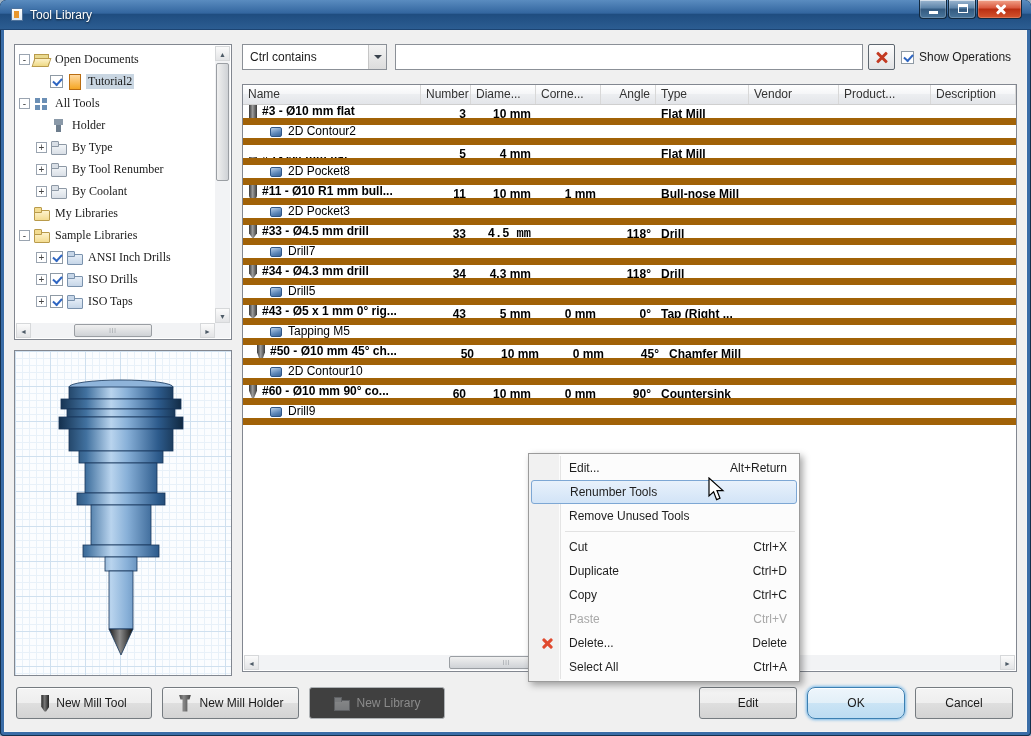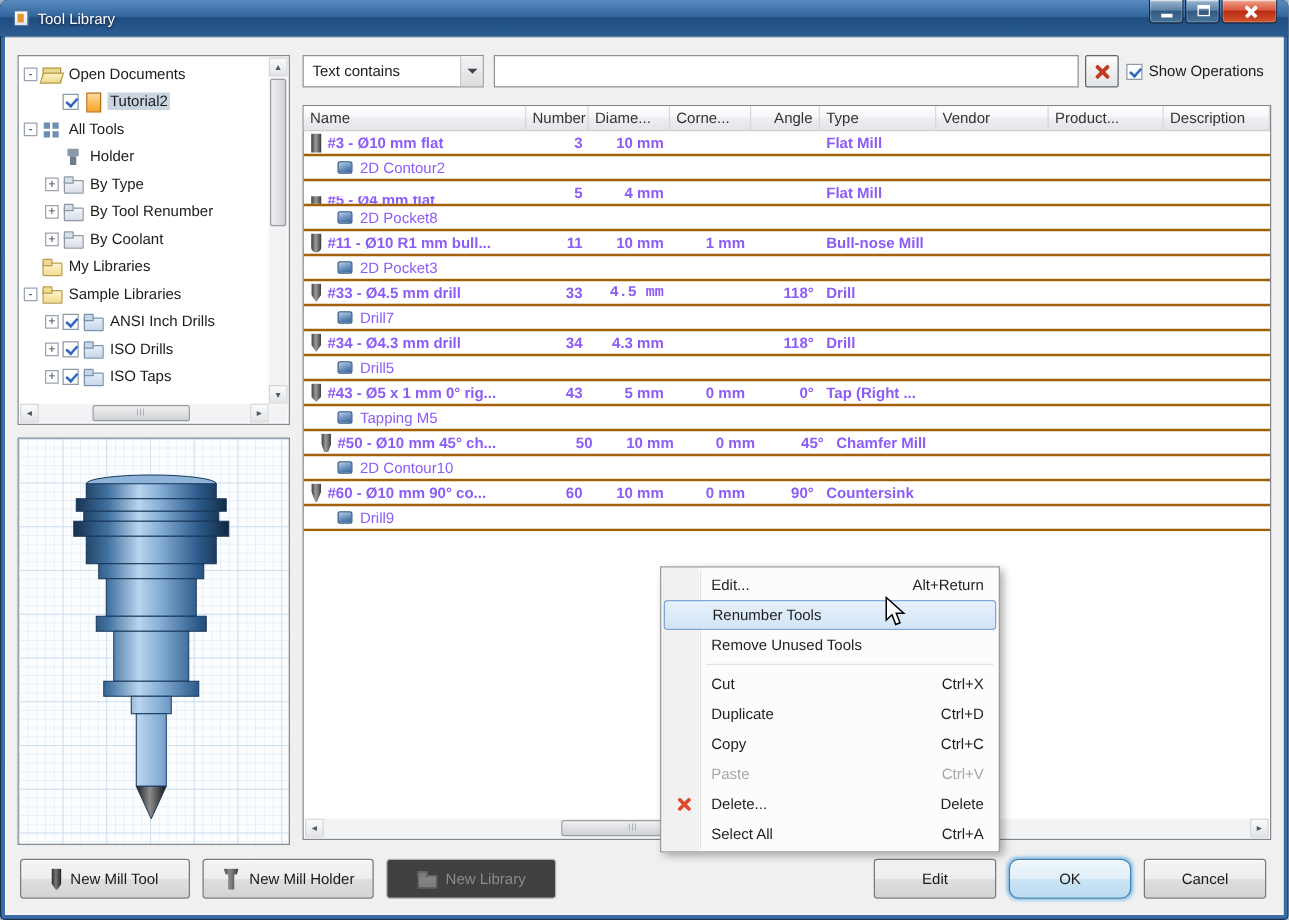--- a/index.html
+++ b/index.html
@@ -31,21 +31,21 @@
   .wb-close i { position:absolute; left:17px; top:8px; width:12px; height:2.5px; background:#fff; border-radius:1px; }
   .wb-close .x1 { transform:rotate(45deg); } .wb-close .x2 { transform:rotate(-45deg); }
 
   
   .tree-panel { position:absolute; left:14px; top:44px; width:218px; height:296px; background:#fff; border:1px solid #828790; }
   .tree { position:absolute; left:1px; top:1px; right:16px; bottom:16px; overflow:hidden; padding-top:2px; }
   .trow-item { display:flex; align-items:center; height:22px; font-size:12px; white-space:nowrap; gap:3px; color:#1a1a1a; }
   .exp { width:11px; height:11px; flex:none; border:1px solid #9aa4b0; background:#fff; color:#444;
     font-size:10px; line-height:9px; text-align:center; }
   .exp.noexp { border:none; background:transparent; }
-  .tlabel { padding:0 2px; }
+  .tlabel { padding:0 2px;font-family:Liberation Serif, serif; }
   .trow-item.sel .tlabel { background:#c9d6e2; }
   .cb { position:relative; display:inline-block; width:13px; height:13px; background:#fff; border:1px solid #8e9aa5; flex:none; }
   .cb.checked::after { content:""; position:absolute; left:2px; top:2px; width:7px; height:4px;
     border-left:2px solid #2f66c2; border-bottom:2px solid #2f66c2; transform:rotate(-48deg); }
   .ti { width:17px; height:15px; position:relative; flex:none; }
   .ti-folder::before,.ti-category::before,.ti-library::before { content:""; position:absolute; left:1px; top:4px; width:14px; height:9px; border-radius:1px; }
   .ti-folder::after,.ti-category::after,.ti-library::after { content:""; position:absolute; left:1px; top:1px; width:6px; height:4px; border-bottom:0; border-radius:1px 1px 0 0; }
   .ti-folder::before { background:linear-gradient(#fef3cd,#f3dc91); border:1px solid #b99b4b; }
   .ti-folder::after  { background:#f3dc91; border:1px solid #b99b4b; }
   .ti-category::before { background:linear-gradient(#f2f5f8,#d9dfe6); border:1px solid #8d98a5; }
@@ -102,21 +102,21 @@
   .show-ops { position:absolute; left:901px; top:50px; display:flex; align-items:center; gap:5px; font-size:12px; color:#1a1a1a; white-space:nowrap; }
 
   
   .table-panel { position:absolute; left:242px; top:84px; width:775px; height:588px; background:#fff; border:1px solid #828790; }
   .thead { display:flex; height:20px; background:linear-gradient(#ffffff,#f5f6f8 45%,#eceef1 50%,#e3e5e9);
     border-bottom:1px solid #cfcfcf; }
   .th { height:100%; font-size:12px; color:#333; padding:0 5px; line-height:19px;
     border-right:1px solid #d8d8d8; white-space:nowrap; overflow:hidden; }
   .a-r { text-align:right; } .a-l { text-align:left; } .flex1 { flex:1; }
   .tbody { overflow:hidden; }
-  .trow { display:flex; height:20px; line-height:19px; border-bottom:2px solid #a16207; font-size:12px; color:#8b5cf6; }
+  .trow { display:flex; height:20px; line-height:19px; border-bottom:7px solid #a16207; font-size:12px; color:#000000; }
   .trow.tool { font-weight:bold; }
   .td { padding:0 5px; white-space:nowrap; overflow:hidden; }
   .td.name { display:flex; align-items:center; gap:5px; padding-left:6px; }
   .tg { width:8px; height:15px; flex:none; background:linear-gradient(90deg,#3a3a3a,#9b9b9b 45%,#3a3a3a); }
   .tg-bull-nose-mill { border-radius:0 0 4px 4px; }
   .tg-drill { clip-path:polygon(0 0,100% 0,100% 62%,50% 100%,0 62%); }
   .tg-tap { clip-path:polygon(0 0,100% 0,100% 72%,50% 100%,0 72%); }
   .tg-chamfer-mill { clip-path:polygon(0 0,100% 0,100% 55%,70% 100%,30% 100%,0 55%); }
   .tg-countersink { clip-path:polygon(0 0,100% 0,100% 45%,58% 100%,42% 100%,0 45%); }
   .trow.op { padding-left:27px; display:flex; align-items:center; gap:6px; font-weight:normal;text-align:center; }
@@ -295,21 +295,21 @@
         <rect x="74" y="154" width="60" height="40"></rect>
         <rect x="66" y="194" width="76" height="12"></rect>
         <rect x="88" y="206" width="32" height="14"></rect>
         <rect x="92" y="220" width="24" height="58"></rect>
         <polygon points="92,278 116,278 104,304" fill="url(#tipg)"></polygon>
       </g>
     </svg>
   </div>
 
   <div class="filter-dropdown">
-    <span class="dd-label">Text contains</span>
+    <span class="dd-label">Ctrl contains</span>
     <span class="dd-btn">
         <i class="tri"></i>
       </span>
   </div>
   <input class="search-input" type="text" value="" style="">
   <button class="clear-btn">
     <span class="xr x1"></span>
     <span class="xr x2"></span>
   </button>
   <label class="show-ops">

